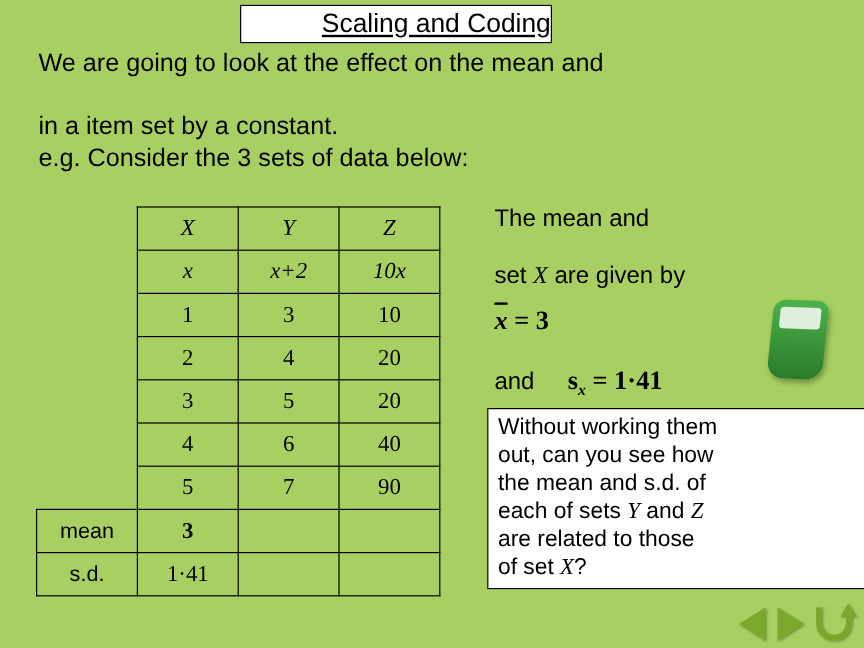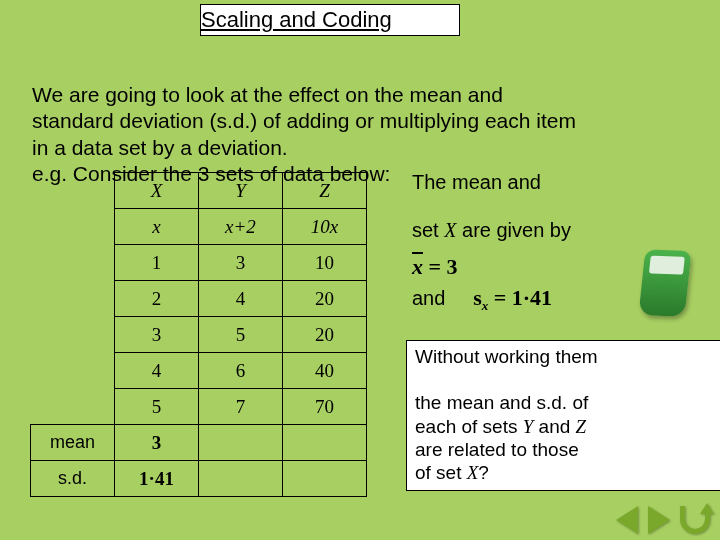--- a/index.html
+++ b/index.html
@@ -13,33 +13,32 @@
     position: relative;
     overflow: hidden;
   }
   .title-box {
     position: absolute;
     top: 4px;
     left: 200px;
     width: 260px;
     background: #fff;
     border: 1px solid #000;
-    text-align: left;
+    text-align: right;
     font-size: 22px;
     text-decoration: underline;
     padding: 2px 0;
   }
   .intro {
     position: absolute;
     top: 40px;
     left: 32px;
     right: 20px;
     font-size: 21px;
     line-height: 1.25;
-    margin-top: 42px;
   }
   .tablewrap {
     position: absolute;
     top: 172px;
     left: 30px;
   }
   table { border-collapse: collapse; }
   td {
     border: 1.5px solid #000;
     text-align: center;
@@ -59,21 +58,21 @@
   .rightblock {
     position: absolute;
     top: 170px;
     left: 412px;
     width: 290px;
     font-size: 20px;
     line-height: 1.2;
   }
   .androw {
     position: absolute;
-    top: 285px;
+    top: 304px;
     left: 412px;
     font-size: 20px;
   }
   .formula {
     font-family: "Times New Roman", serif;
     font-weight: bold;
     font-size: 22px;
   }
   .formula .bar { text-decoration: overline; font-style: italic; }
   .formula .sub { font-size: 13px; vertical-align: sub; font-style: italic; }
@@ -139,22 +138,22 @@
   }
   .itx { font-style: italic; font-family: "Times New Roman", serif; }
 </style>
 </head>
 <body>
 
 <div class="title-box">Scaling and Coding</div>
 
 <div class="intro">
   <span>We are going to look at the effect on the mean and</span><br>
-  <span>standard deviation (s.d.) of adding or multiplying each item</span><br>
-  <span>in a data set by a deviation.</span><br>
+  <br>
+  <span>in a item set by a constant.</span><br>
   <span>e.g. Consider the 3 sets of data below:</span>
 </div>
 
 <div class="tablewrap">
 <table>
   <tbody>
         <tr>
     <td class="noborder"></td>
     <td class="it">X</td>
     <td class="it">Y</td>
@@ -187,31 +186,31 @@
   <tr>
           <td class="noborder"></td>
           <td>4</td>
           <td>6</td>
           <td>40</td>
         </tr>
   <tr>
           <td class="noborder"></td>
           <td>5</td>
           <td>7</td>
-          <td>70</td>
+          <td>90</td>
         </tr>
   <tr>
     <td class="rowhdr">mean</td>
     <td style="font-weight:bold">3</td>
     <td></td>
           <td></td>
   </tr>
   <tr>
     <td class="rowhdr">s.d.</td>
-    <td style="font-weight:bold">1·41</td>
+    <td style="font-weight:normal">1·41</td>
     <td></td>
           <td></td>
   </tr>
 </tbody>
     </table>
 </div>
 
 <div class="rightblock">
   <span>The mean and</span><br>
   <br>
@@ -230,21 +229,21 @@
 </div>
 
 <div class="calc-icon">
   <div class="calc-body">
       <div class="calc-screen"></div>
     </div>
 </div>
 
 <div class="question-box">
   <span>Without working them</span><br>
-  <br>
+  <span>out, can you see how</span><br>
   <span>the mean and s.d. of</span><br>
   <span>each of sets </span><span class="itx">Y</span><span> and </span><span class="itx">Z</span><br>
   <span>are related to those</span><br>
   <span>of set </span><span class="itx">X</span><span>?</span>
 </div>
 
 <div class="navbtns">
   <div class="tri tri-left"></div>
   <div class="tri tri-right"></div>
   <div class="ubend"></div>

